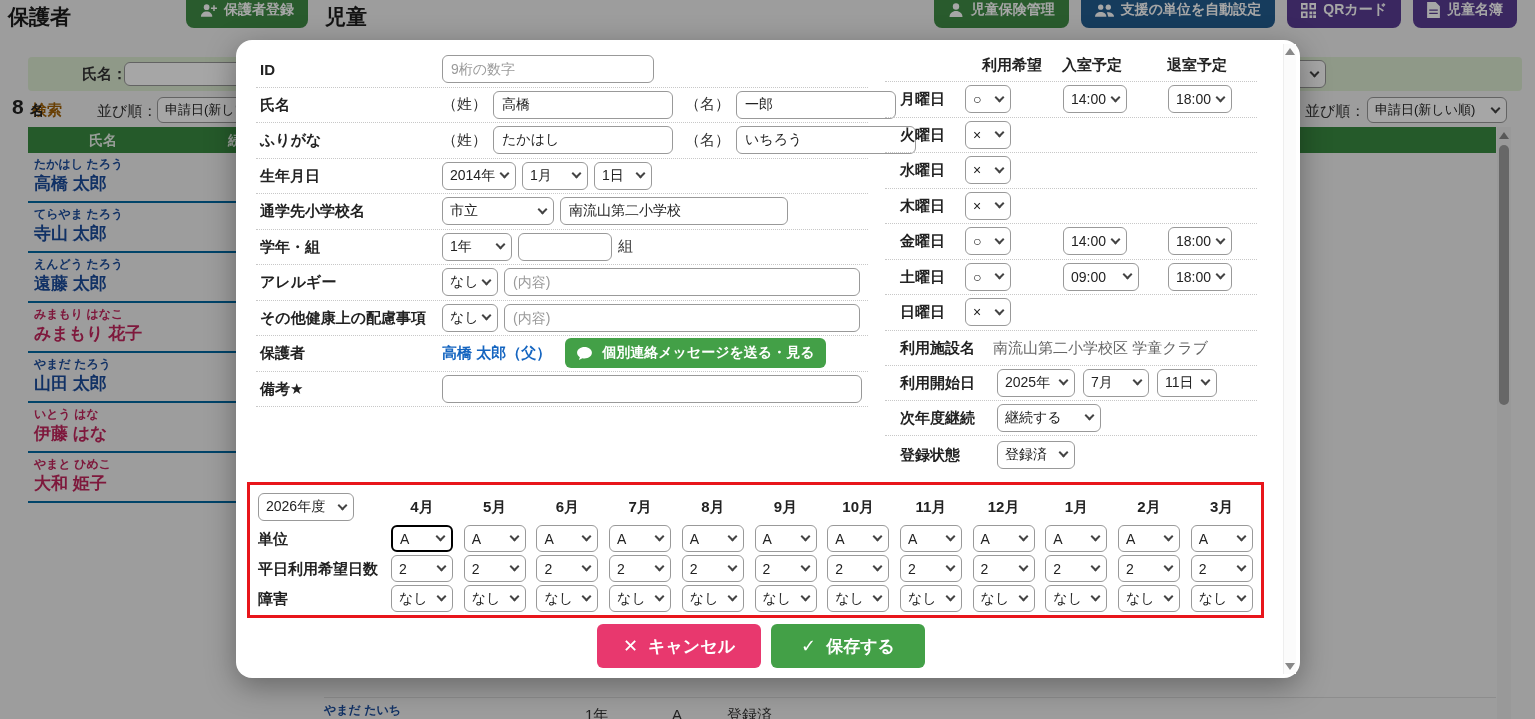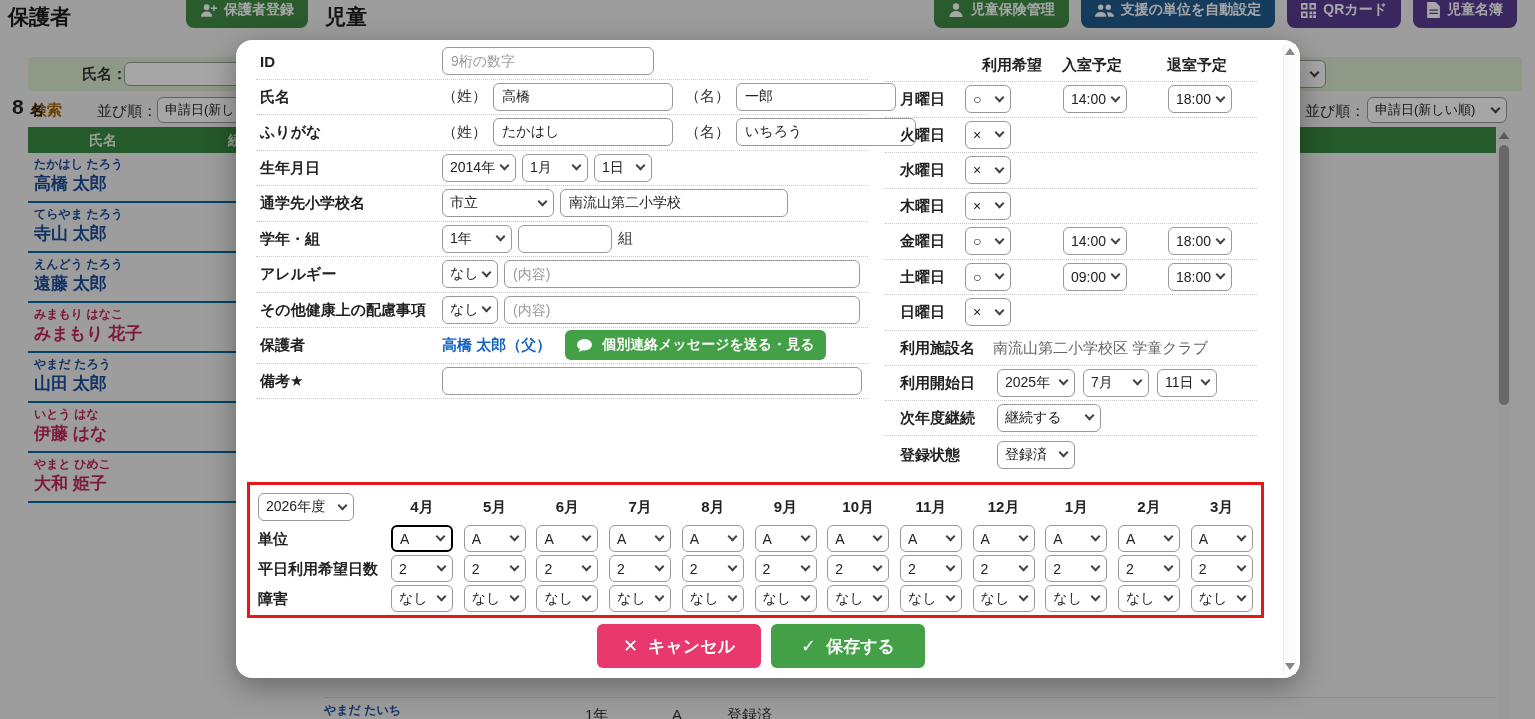--- a/index.html
+++ b/index.html
@@ -179,21 +179,21 @@
 
   <div class="abs" style="left:1497px;top:127px;width:14px;height:592px;background:#ececec;">
     <div class="tri-up" style="margin:5px auto 0;"></div>
     <div style="width:10px;height:260px;background:#9f9f9f;border-radius:5px;margin:6px auto 0;"></div>
   </div>
 
   <div class="abs overlay"></div>
 
   <div class="abs modal">
 
-    <div class="abs" style="left:20px;top:4px;width:612px;">
+    <div class="abs" style="left:20px;top:12px;width:612px;">
       <div class="lr">
         <span class="lbl">ID</span>
         <span class="fld">
             <input class="inp" style="width: 212px;" placeholder="9桁の数字">
           </span>
       </div>
       <div class="lr">
         <span class="lbl">氏名</span>
         <span class="fld">
           <span>（姓）</span>
@@ -348,21 +348,21 @@
               <span>18:00</span>
               <span class="chev"></span>
             </span>
           </div>
           <div class="sr" style="height: 35.5px;">
             <span class="lbl">土曜日</span>
             <span class="sel" style="width: 46px; position: absolute; left: 80px; top: 50%; transform: translateY(-50%);">
               <span>○</span>
               <span class="chev"></span>
             </span>
-            <span class="sel" style="width: 64px; position: absolute; left: 178px; top: 50%; transform: translateY(-50%); text-align: right;">
+            <span class="sel" style="width: 76px; position: absolute; left: 178px; top: 50%; transform: translateY(-50%); text-align: right;">
               <span>09:00</span>
               <span class="chev"></span>
             </span>
             <span class="sel" style="width: 64px; position: absolute; left: 283px; top: 50%; transform: translateY(-50%);">
               <span>18:00</span>
               <span class="chev"></span>
             </span>
           </div>
           <div class="sr" style="height: 35.5px;">
             <span class="lbl">日曜日</span>

